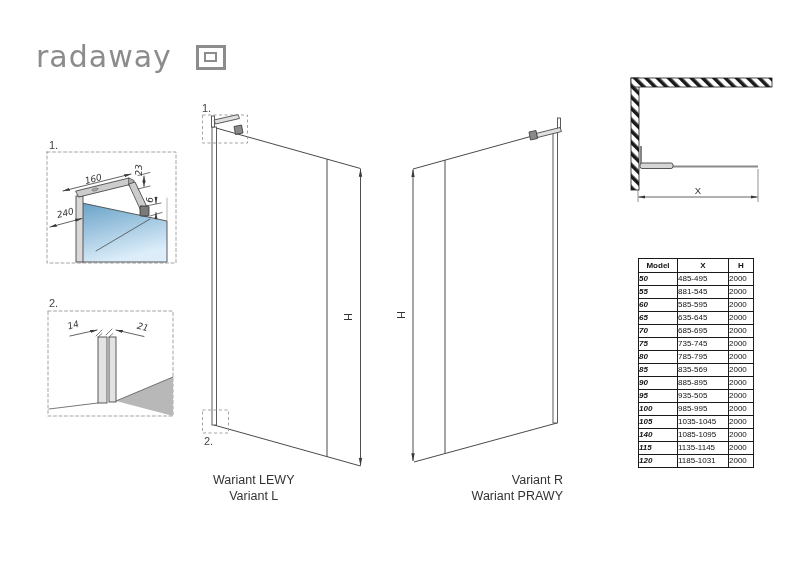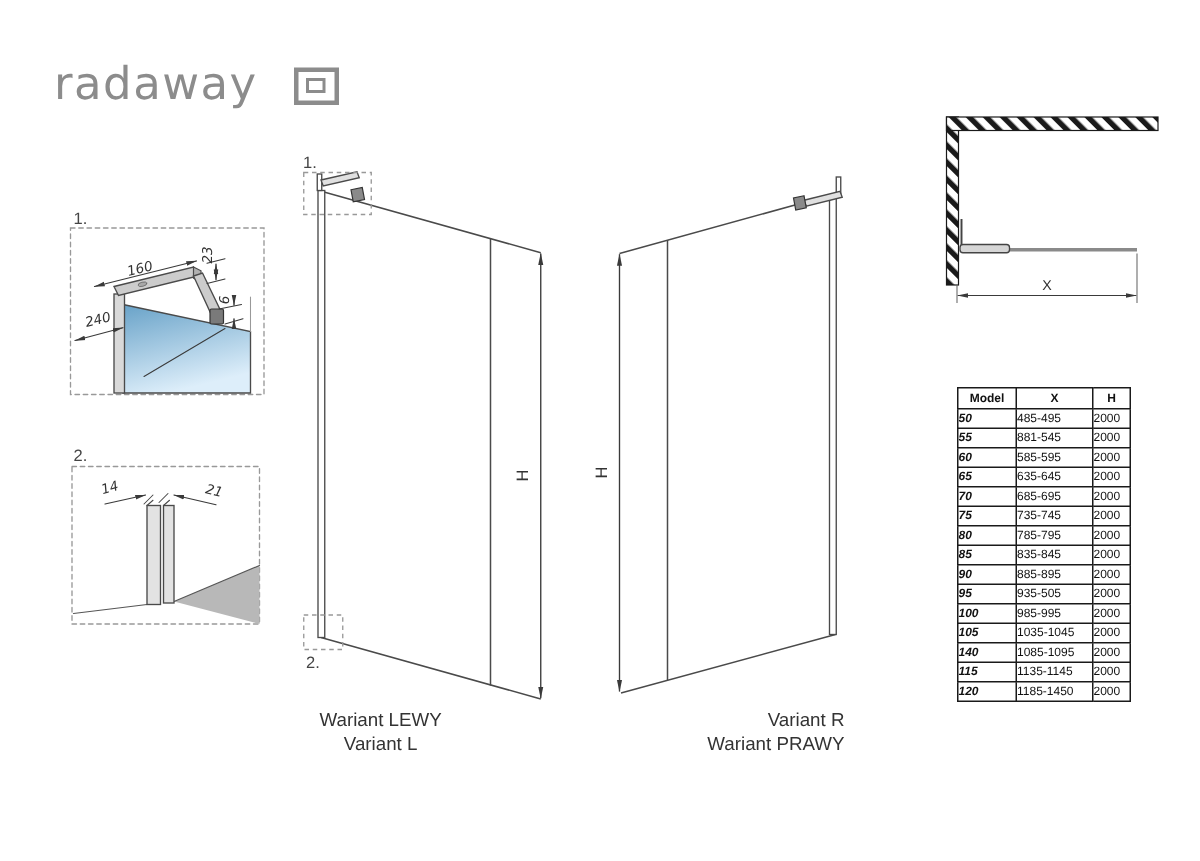--- a/index.html
+++ b/index.html
@@ -210,21 +210,21 @@
           <td>735-745</td>
           <td>2000</td>
         </tr>
     <tr>
           <td class="model">80</td>
           <td>785-795</td>
           <td>2000</td>
         </tr>
     <tr>
           <td class="model">85</td>
-          <td>835-845</td>
+          <td>835-569</td>
           <td>2000</td>
         </tr>
     <tr>
           <td class="model">90</td>
           <td>885-895</td>
           <td>2000</td>
         </tr>
     <tr>
           <td class="model">95</td>
           <td>935-505</td>
@@ -245,19 +245,19 @@
           <td>1085-1095</td>
           <td>2000</td>
         </tr>
     <tr>
           <td class="model">115</td>
           <td>1135-1145</td>
           <td>2000</td>
         </tr>
     <tr>
           <td class="model">120</td>
-          <td>1185-1450</td>
+          <td>1185-1031</td>
           <td>2000</td>
         </tr>
   </tbody>
     </table>
 
 </div>
 
 </body></html>

